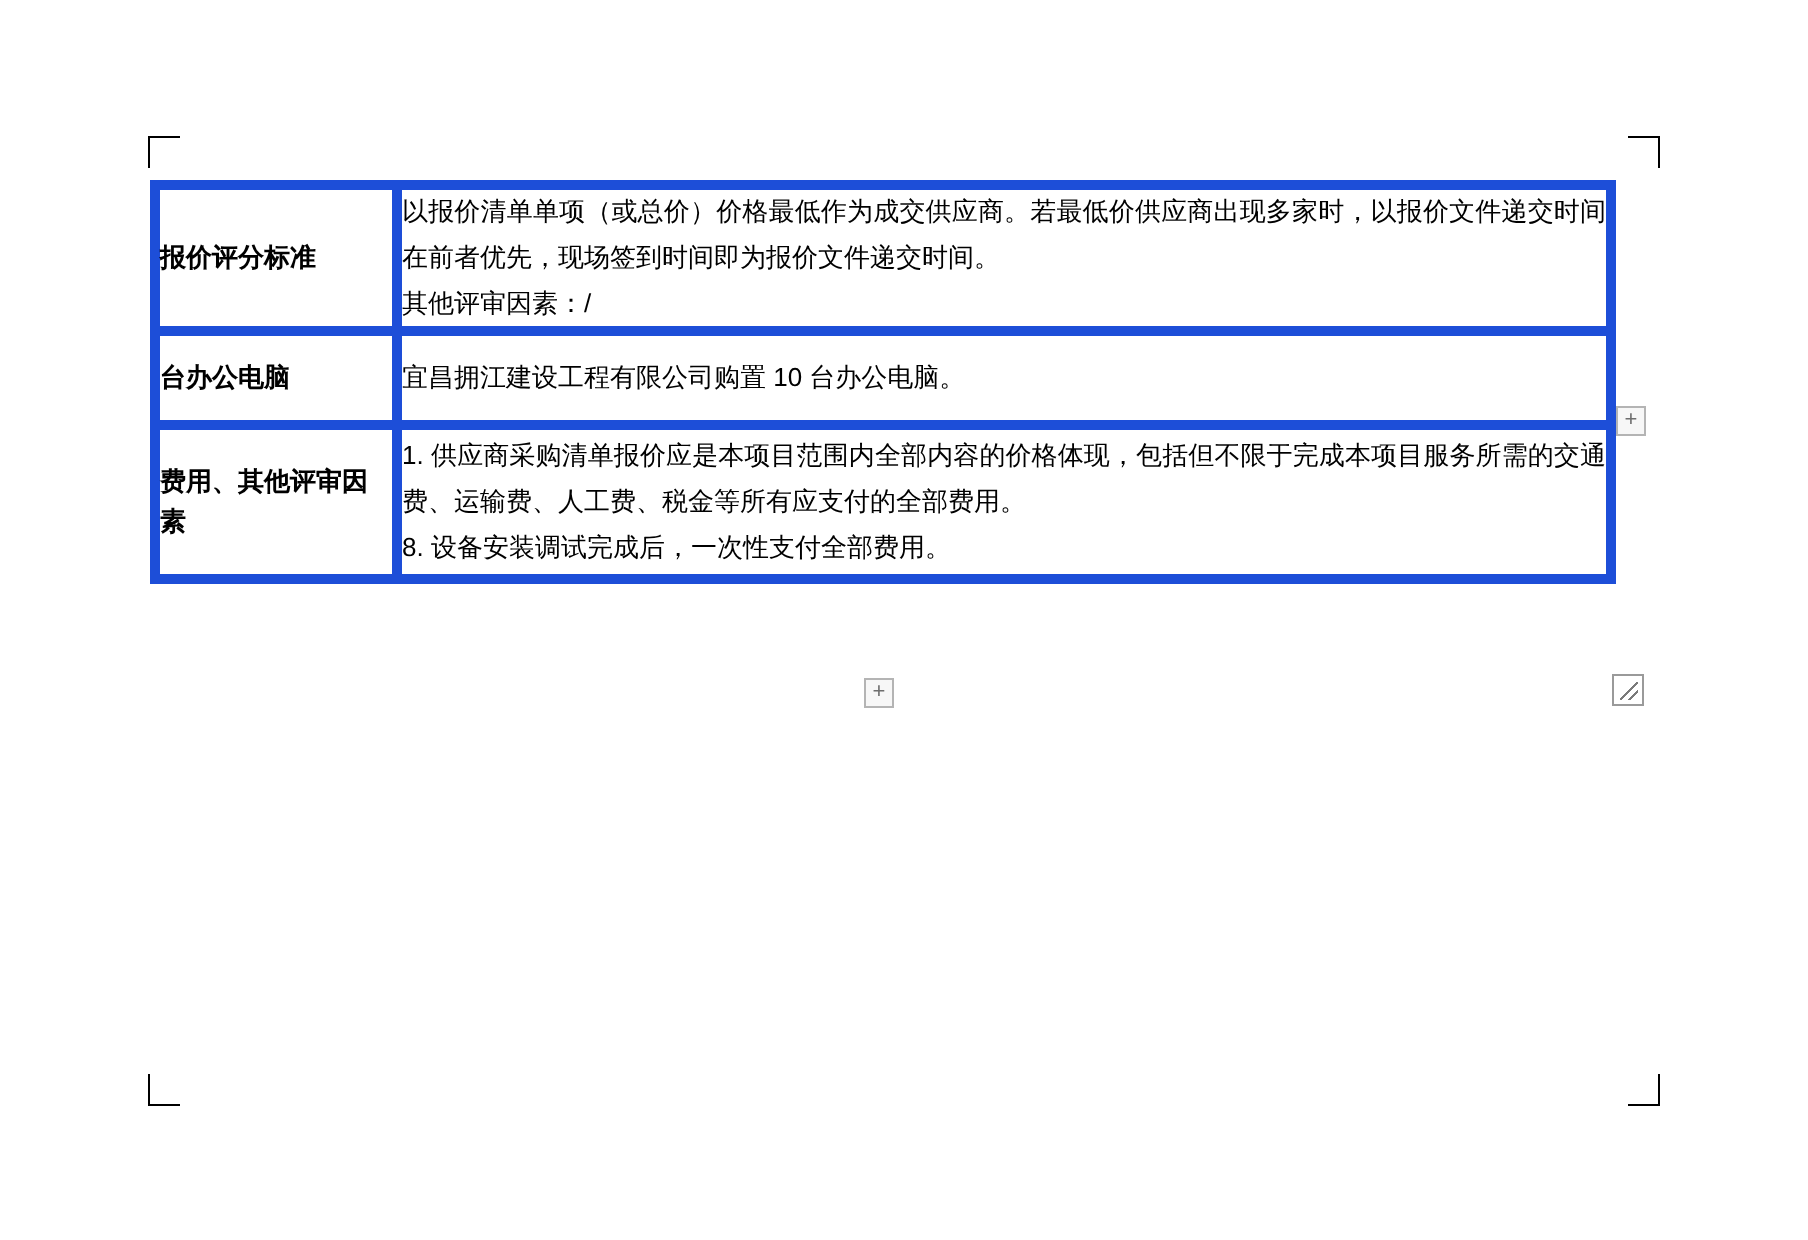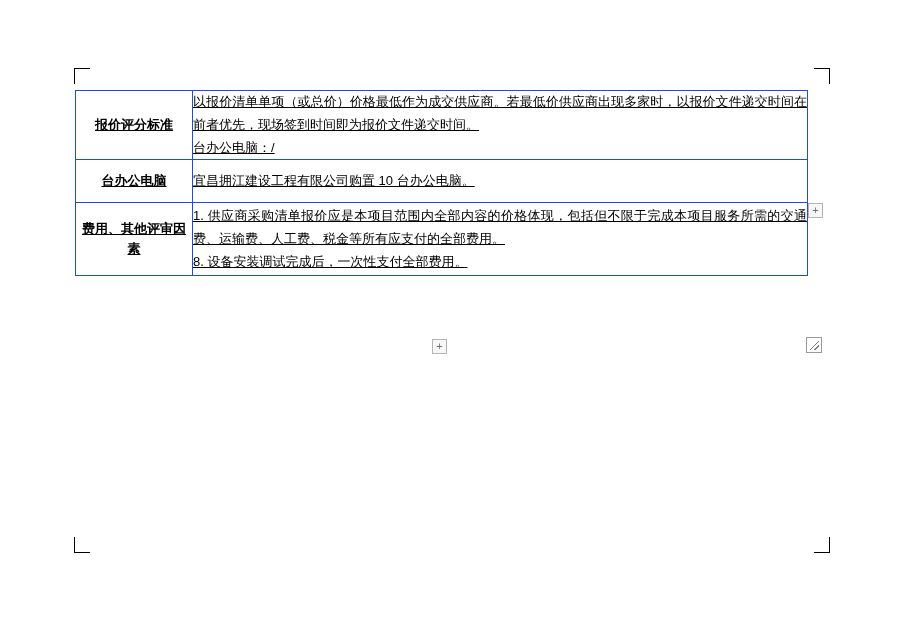--- a/index.html
+++ b/index.html
@@ -49,28 +49,26 @@
   
   .doc-table {
     position: absolute;
     left: 75px;
     top: 90px;
     width: 733px;
     border-collapse: collapse;
     table-layout: fixed;
   }
   .doc-table td {
-    border: 1px solid #1d4ed8;
+    border: 5px solid #1d4ed8;
     vertical-align: middle;
     padding: 0;
-    text-decoration: underline;
   }
   .label-cell {
     width: 116px;
-    text-align: center;
     font-weight: bold;
     font-size: 13px;
     color: #000;
     padding: 6px 4px;
     line-height: 1.55;
     font-family: "Liberation Sans", sans-serif;
     margin-top: 12px;
   }
   .content-cell {
     font-size: 13px;
@@ -136,21 +134,21 @@
   <div class="mark tr"></div>
   <div class="mark bl"></div>
   <div class="mark br"></div>
 
   <table class="doc-table">
     <tbody>
       <tr class="row-scoring">
         <td class="label-cell">报价评分标准</td>
         <td class="content-cell">
           <p>以报价清单单项（或总价）价格最低作为成交供应商。若最低价供应商出现多家时，以报价文件递交时间在前者优先，现场签到时间即为报价文件递交时间。</p>
-          <p>台办公电脑：/</p>
+          <p>其他评审因素：/</p>
         </td>
       </tr>
       <tr class="row-scope">
         <td class="label-cell">台办公电脑</td>
         <td class="content-cell">
           <p>宜昌拥江建设工程有限公司购置 10 台办公电脑。</p>
         </td>
       </tr>
       <tr class="row-fees">
         <td class="label-cell">费用、其他评审因素</td>

